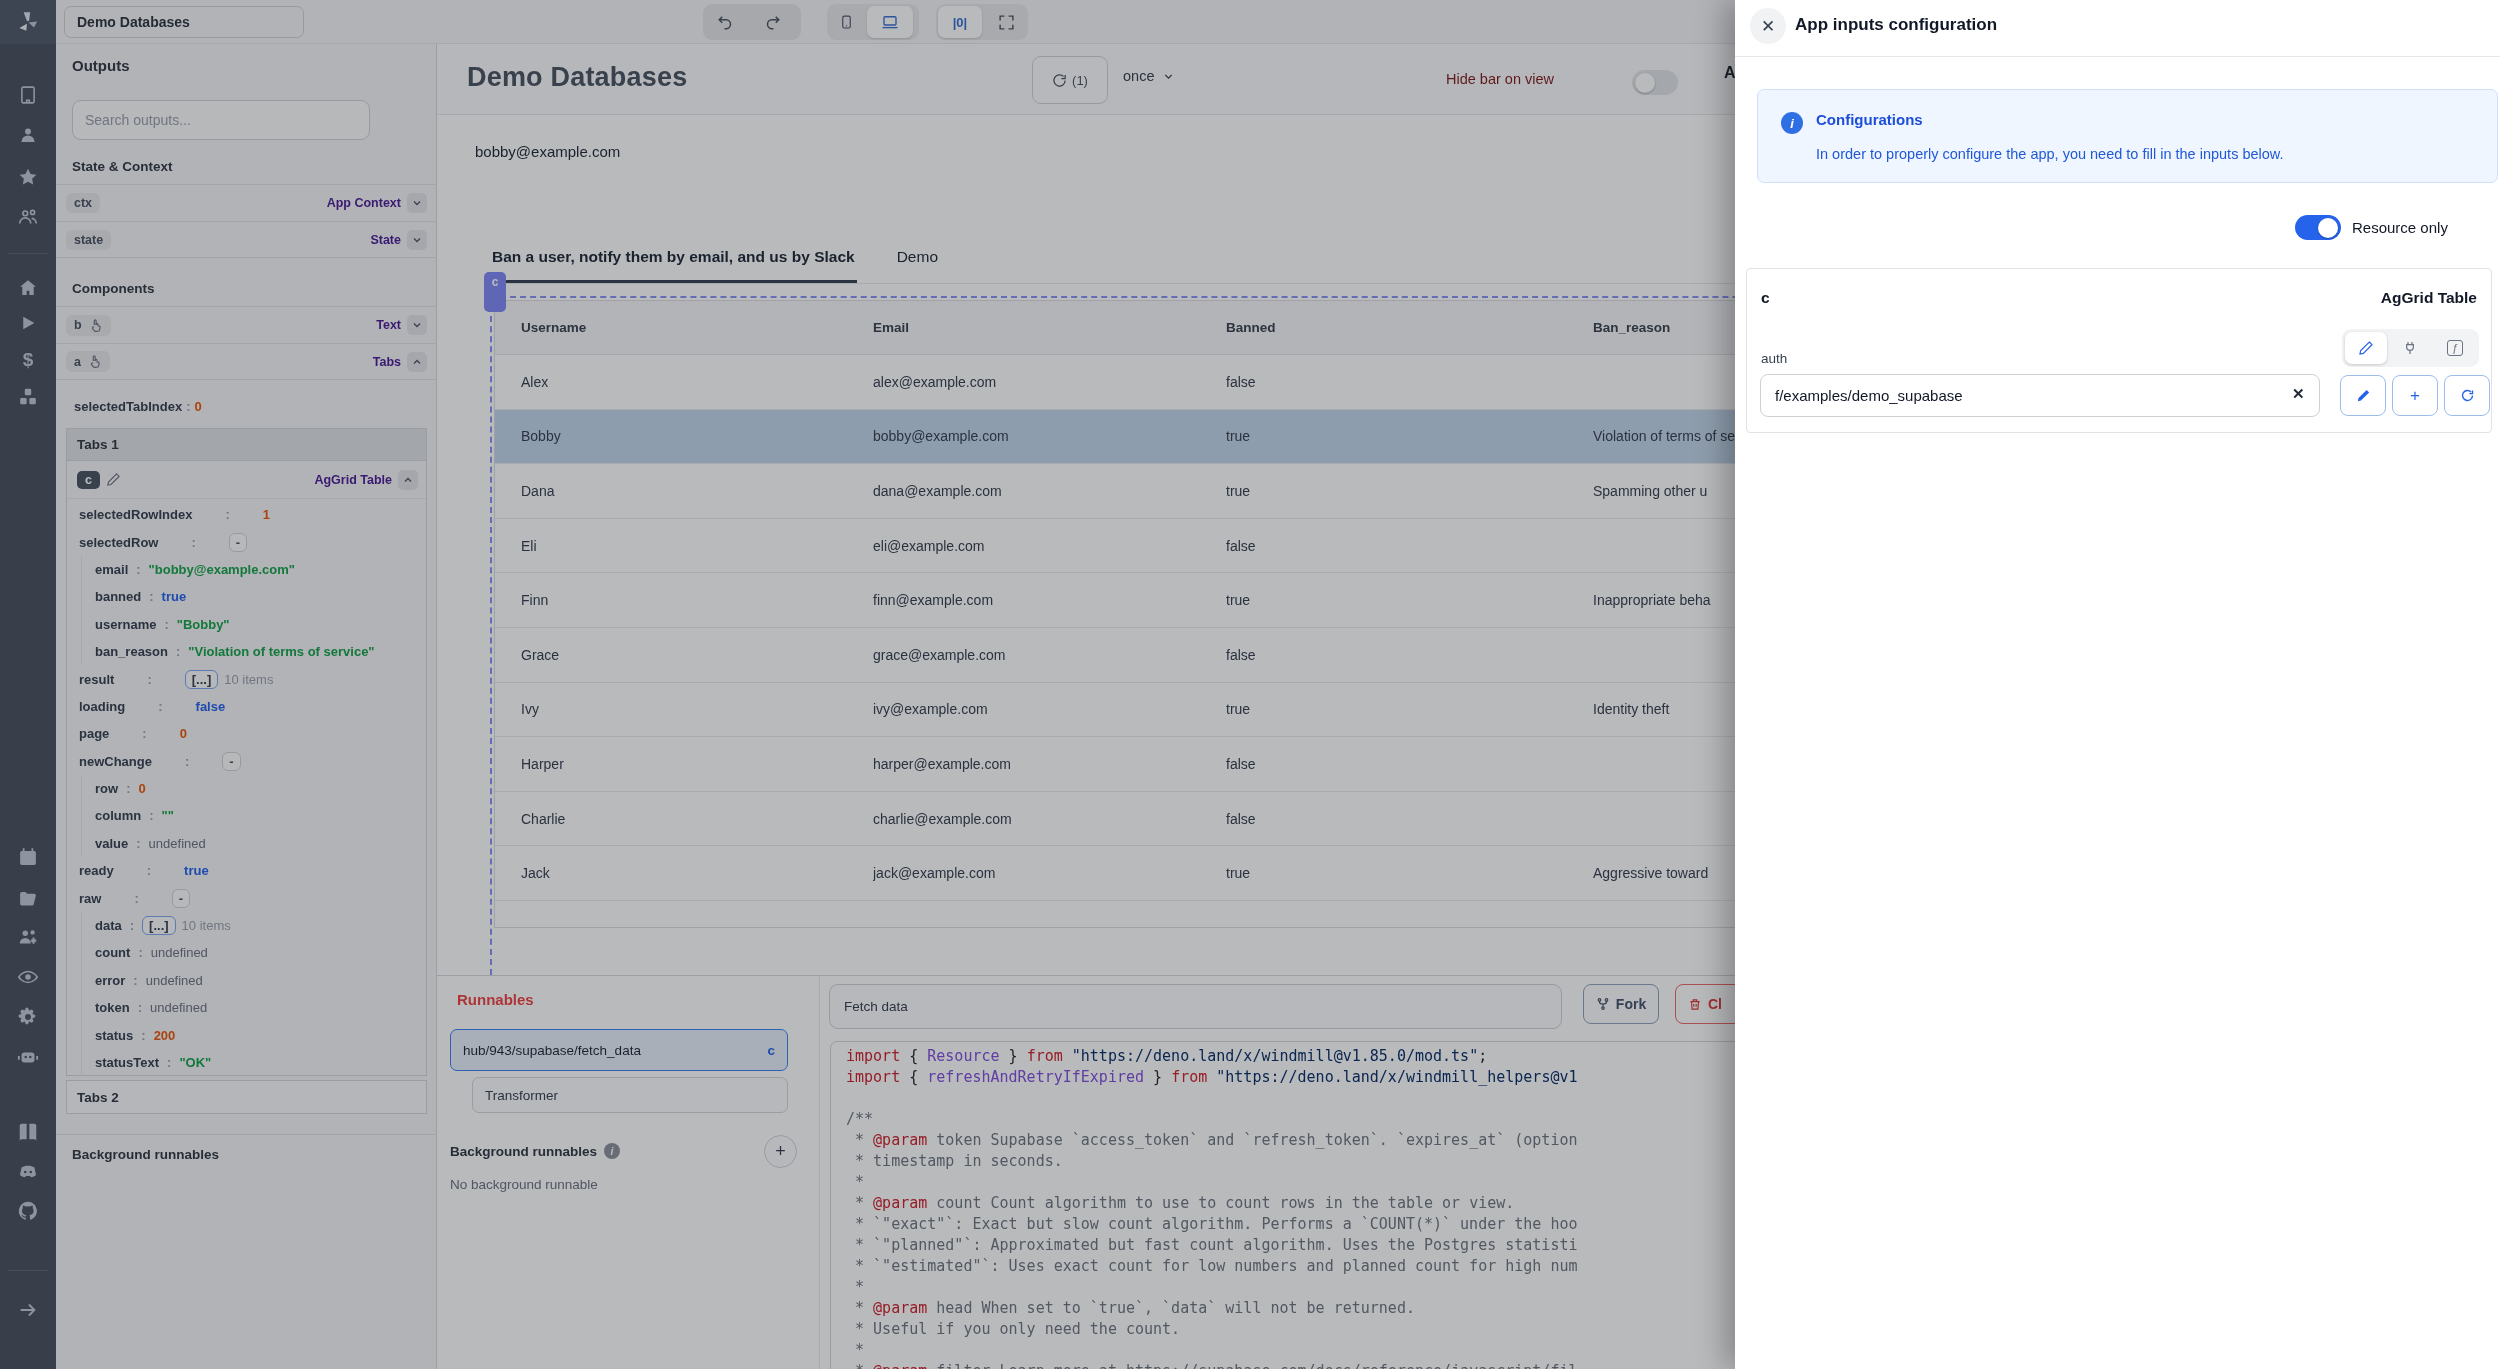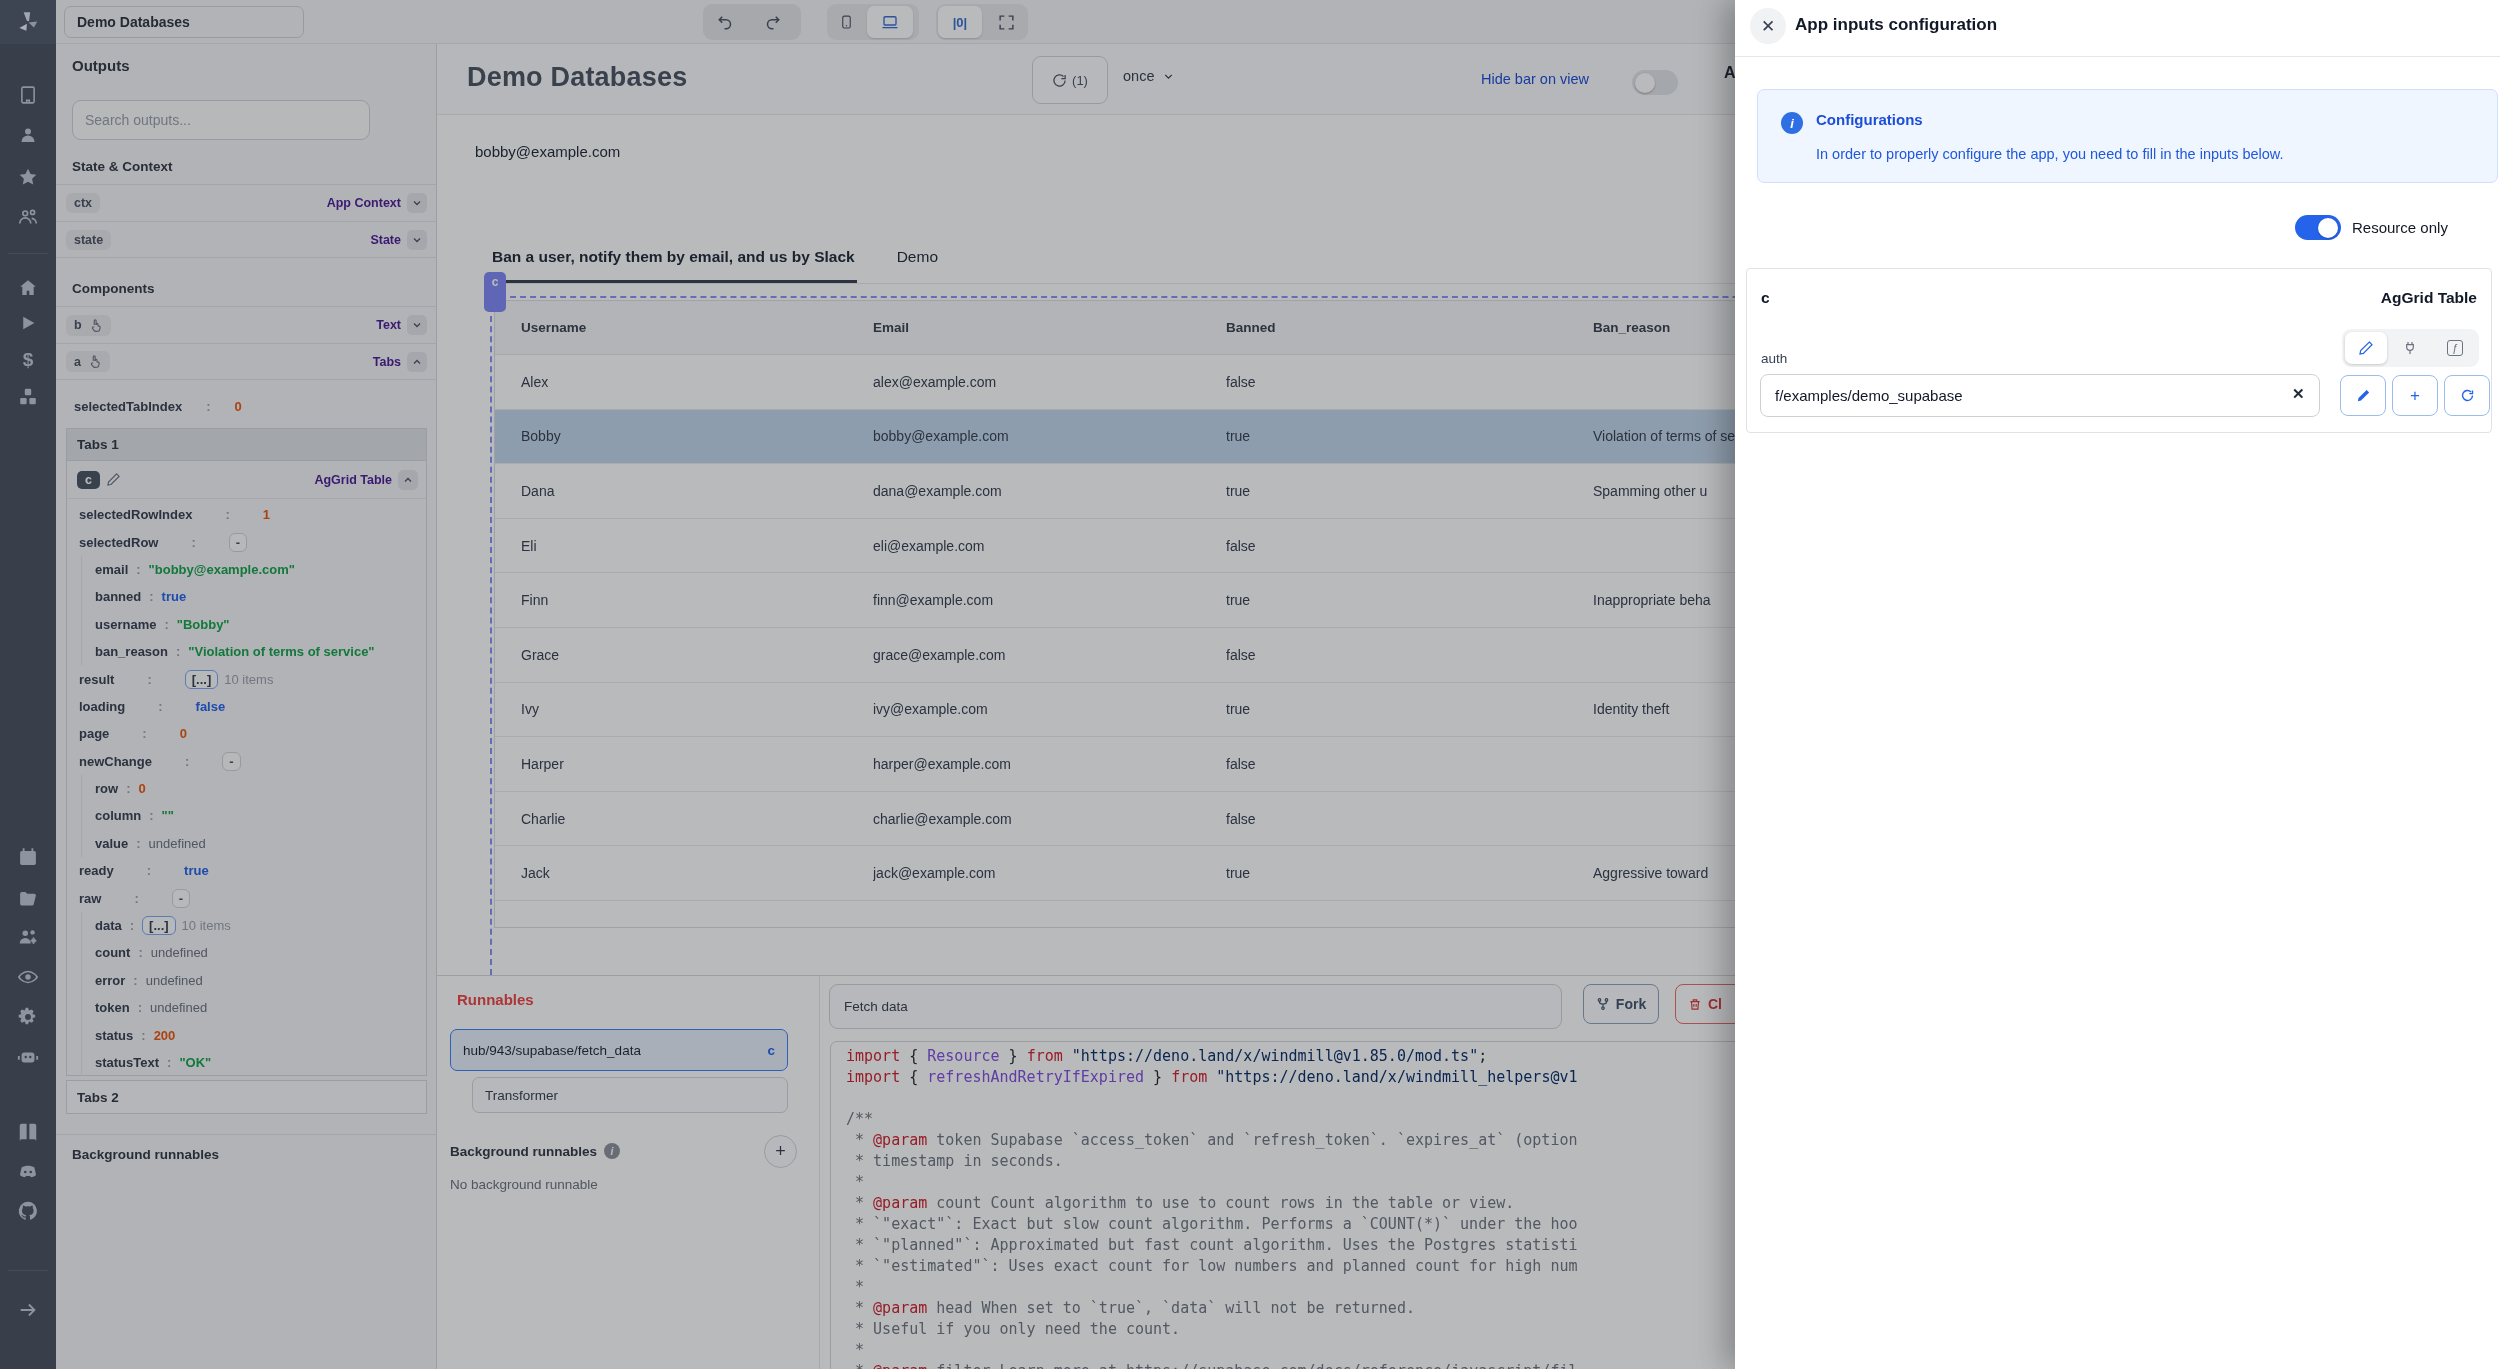--- a/index.html
+++ b/index.html
@@ -27,21 +27,21 @@
   .osearch::placeholder { color:#9aa1ab; }
   .oshead { position:absolute; left:16px; font-weight:700; font-size:13.5px; color:#323a45; }
   .orow { position:absolute; left:0; width:381px; height:37px; border-top:1px solid #e0e2e6; display:flex; align-items:center; padding:0 10px; }
   .okey { background:#e7e9ec; border-radius:6px; padding:3px 8px; font-size:12.5px; color:#4b5563; font-weight:600; display:flex; align-items:center; gap:6px; }
   .okey .dark { background:#4b5563; color:#fff; border-radius:5px; padding:2px 8px; font-weight:700; }
   .otype { margin-left:auto; font-weight:700; font-size:12.5px; color:#4c1d95; display:flex; align-items:center; gap:6px; }
   .chev { width:20px; height:20px; border-radius:5px; background:#e3e5e9; display:flex; align-items:center; justify-content:center; color:#4b5563; }
   .band { position:absolute; left:10px; width:361px; height:32px; background:#e1e3e7; border:1px solid #d4d6da; border-bottom:none; display:flex; align-items:center; padding:0 10px; font-weight:700; font-size:13.5px; color:#323a45; }
   .tabs1box { position:absolute; left:10px; width:361px; border:1px solid #d4d6da; background:#f5f6f8; }
   .crow { height:38px; display:flex; align-items:center; padding:0 8px; border-bottom:1px solid #e4e6ea; }
-  .stirow { position:absolute; left:18px; height:30px; display:flex; align-items:center; gap:22px; font-weight:600; }
+  .stirow { position:absolute; left:18px; height:30px; display:flex; align-items:center; gap:2px; font-weight:600; }
   .tcolon { color:#9aa1ab; font-weight:700; padding:0 2px; }
   .trow { height:27.4px; display:flex; align-items:center; gap:6px; font-weight:600; position:relative; }
   .trow.i1 { padding-left:12px;gap:31px; }
   .trow.i2 { padding-left:28px; }
   .trow.i2::before { content:""; position:absolute; left:14px; top:0; bottom:0; border-left:1px solid #e2e4e8; }
   .tk { color:#374151; }
   .tv.num { color:#ea580c; font-weight:700; }
   .tv.str { color:#16a34a; font-weight:700; }
   .tv.bool { color:#2563eb; font-weight:700; }
   .tv.undef { color:#6b7280; font-weight:400; }
@@ -49,21 +49,21 @@
   .chip.brk { border:1.5px solid #7ea6f2; color:#374151; }
   .muted { color:#9aa1ab; font-weight:400; margin-left:6px; }
   .items { display:flex; align-items:center; }
 
   
   .canvas { position:absolute; left:437px; top:44px; width:2063px; height:931px; background:#fff; z-index:3; }
   .chead { position:absolute; left:0; top:0; width:2063px; height:71px; background:#fbfbfc; border-bottom:1px solid #e5e7ea; }
   .ctitle { position:absolute; left:30px; top:18px; font-size:27px; font-weight:800; color:#4b5563; letter-spacing:.2px; }
   .refbtn { position:absolute; left:595px; top:12px; width:76px; height:48px; border:1px solid #cfd3d8; border-radius:9px; background:#fdfdfe; display:flex; align-items:center; justify-content:center; gap:5px; color:#4b5563; font-size:13px; }
   .oncebtn { position:absolute; left:686px; top:24px; display:flex; align-items:center; gap:8px; color:#374151; font-size:14.5px; }
-  .hidebar { position:absolute; left:1044px; top:27px; font-size:14.5px; color:#1d4ed8; }
+  .hidebar { position:absolute; left:1009px; top:27px; font-size:14.5px; color:#7f1d1d; }
   .toggle { position:absolute; width:46px; height:25px; border-radius:13px; }
   .toggle .knob { position:absolute; top:2.5px; width:20px; height:20px; border-radius:50%; background:#fff; box-shadow:0 1px 2px rgba(0,0,0,.25); }
   .tog-off { background:#e2e4e8; }
   .tog-off .knob { left:3px; }
   .tog-on { background:#2563eb; }
   .tog-on .knob { right:3px; }
   .clipbtn { position:absolute; left:1287px; top:20px; width:11px; height:26px; overflow:hidden; font-weight:700; font-size:16px; color:#1f2937; }
   .ctext { position:absolute; left:38px; top:99px; font-size:15px; color:#1f2937; }
   .ctabs { position:absolute; left:53px; top:190px; display:flex; gap:38px; border-bottom:1px solid #e8eaec; width:2010px; }
   .ctab { padding:14px 2px; font-size:15.5px; color:#1f2937; }

